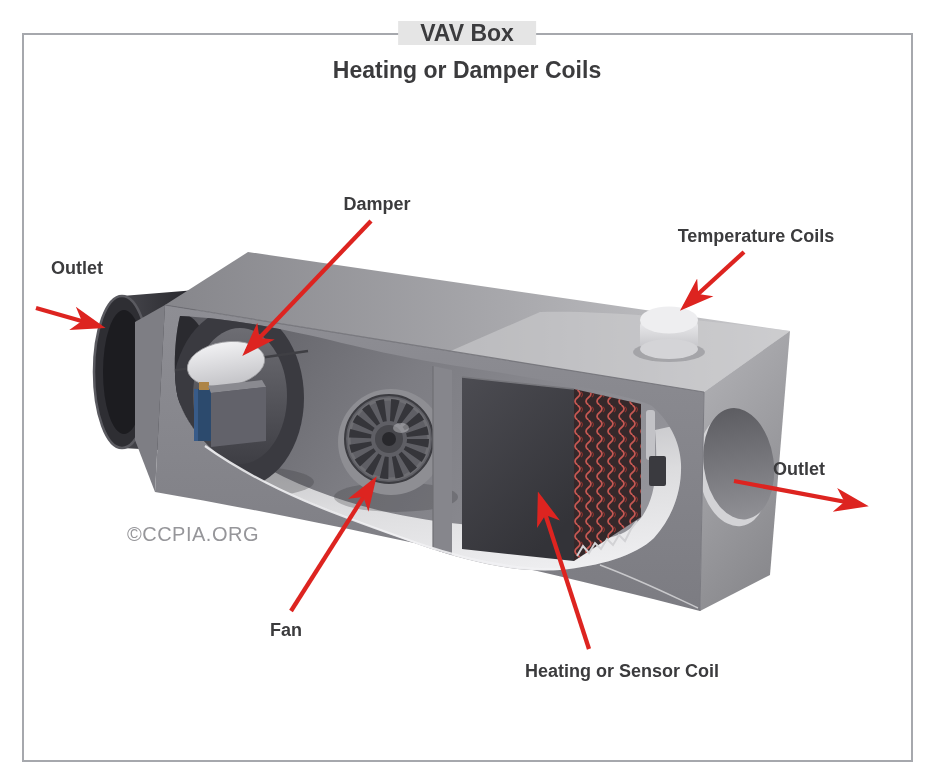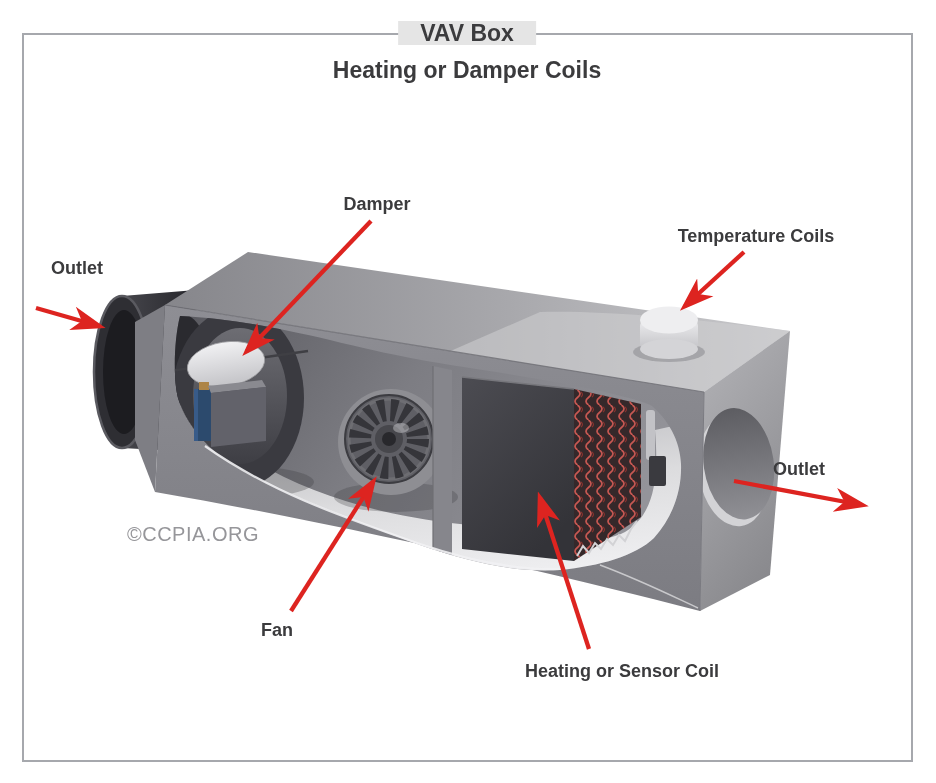--- a/index.html
+++ b/index.html
@@ -183,16 +183,16 @@
     <line class="arrow" x1="291" y1="611" x2="373" y2="482" marker-end="url(#ah)"></line>
     <line class="arrow" x1="589" y1="649" x2="540" y2="498" marker-end="url(#ah)"></line>
   </g>
 </svg>
 </div>
 
 <div class="lbl" style="left:77px;top:256px">Outlet</div>
 <div class="lbl" style="left:377px;top:192px">Damper</div>
 <div class="lbl" style="left:756px;top:224px">Temperature Coils</div>
 <div class="lbl" style="left:799px;top:457px">Outlet</div>
-<div class="lbl" style="left:277px;top:618px">Fan</div>
+<div class="lbl" style="left:286px;top:618px">Fan</div>
 <div class="lbl" style="left:622px;top:659px">Heating or Sensor Coil</div>
 
 <div class="watermark">©CCPIA.ORG</div>
 
 </body></html>

